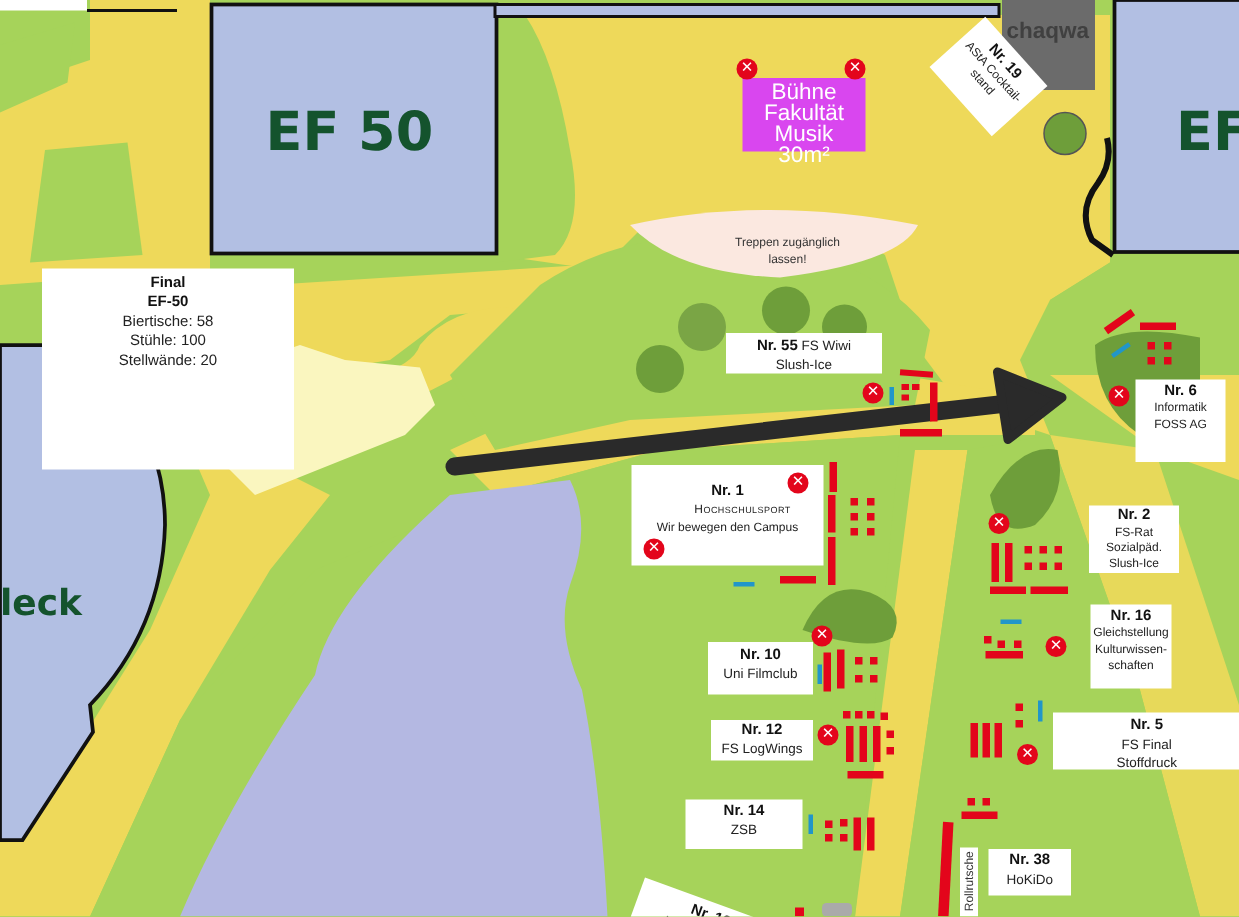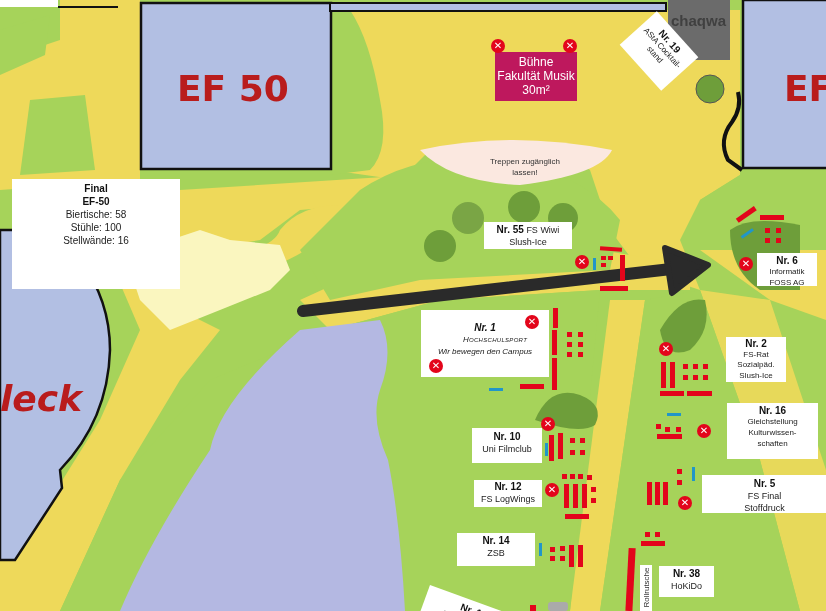--- a/index.html
+++ b/index.html
@@ -2,21 +2,21 @@
 <html><head>
 <meta charset="utf-8">
 <style>
   html, body { margin:0; padding:0; }
   body { width:826px; height:611px; overflow:hidden; background:#a6d35a; font-family:"Liberation Sans", sans-serif; position:relative; }
   .map { position:absolute; left:0; top:0; width:826px; height:611px; }
   .abs { position:absolute; }
   .label-box { position:absolute; background:#ffffff; color:#222; text-align:center; font-size:9px; line-height:12px; box-sizing:border-box; }
   .label-box .nr { font-weight:bold; font-size:10px; color:#111; }
   .xmark { position:absolute; width:14px; height:14px; border-radius:50%; background:#e3051b; color:#fff; font-size:10px; line-height:14px; text-align:center; font-weight:bold; font-family:"DejaVu Sans", sans-serif; }
-  .bldg-title { position:absolute; font-weight:bold; color:#b91c1c; font-family:"DejaVu Sans", sans-serif; }
+  .bldg-title { position:absolute; font-weight:bold; color:#14532d; font-family:"DejaVu Sans", sans-serif; }
   .smallcaps { font-variant:small-caps; font-size:8px; letter-spacing:0.3px;padding-left:20px; }
 </style>
 </head>
 <body>
 
 <div class="map">
 
   <svg class="abs" style="left:0;top:0" width="826" height="611">
 
     <path d="M0,60 L60,40 L60,0 L140,0 L140,180 L0,190 Z" fill="#eed95a"></path>
@@ -62,79 +62,79 @@
     <path d="M535,420 Q550,385 580,395 Q605,405 595,425 Q580,435 535,420 Z" fill="#6e9e3a"></path>
 
     <path d="M738,92 Q742,108 732,122 Q718,140 728,160 L742,170" fill="none" stroke="#111" stroke-width="4"></path>
 
     <path d="M303,311 L680,268" stroke="#2a2a2a" stroke-width="12" stroke-linecap="round"></path>
     <path d="M665,248 L708,265 L672,293 Z" fill="#2a2a2a" stroke="#2a2a2a" stroke-width="6" stroke-linejoin="round"></path>
   </svg>
 
   <div class="bldg-title" style="left:177px;top:68px;font-size:36px;">EF 50</div>
   <div class="bldg-title" style="left:784px;top:68px;font-size:36px;">EF</div>
-  <div class="bldg-title" style="left:0px;top:378px;font-size:36px;font-style:italic;">leck</div>
+  <div class="bldg-title" style="left:0px;top:388px;font-size:24px;">leck</div>
   <div class="abs" style="left:671px;top:12px;color:#404040;font-weight:bold;font-size:15px;">chaqwa</div>
 
-  <div class="label-box" style="left:12px;top:179px;width:168px;height:110px;padding-top:3px;font-size:10px;line-height:13px;">
+  <div class="label-box" style="left:28px;top:179px;width:168px;height:134px;padding-top:3px;font-size:10px;line-height:13px;">
     <div class="nr">Final</div>
     <div class="nr">EF-50</div>
     <div>Biertische: 58</div>
     <div>Stühle: 100</div>
-    <div>Stellwände: 16</div>
-  </div>
-
-  <div class="abs" style="left:495px;top:52px;width:82px;height:49px;background:#be185d;color:#fff;text-align:center;font-size:12px;line-height:14px;padding-top:3px;box-sizing:border-box;">
+    <div>Stellwände: 20</div>
+  </div>
+
+  <div class="abs" style="left:495px;top:52px;width:82px;height:49px;background:#d946ef;color:#fff;text-align:center;font-size:15px;line-height:14px;padding-top:3px;box-sizing:border-box;">
     <div>Bühne</div>
     <div>Fakultät Musik</div>
     <div>30m²</div>
   </div>
   <div class="xmark" style="left:491px;top:39px;">✕</div>
   <div class="xmark" style="left:563px;top:39px;">✕</div>
 
   <div class="abs" style="left:470px;top:156px;width:110px;text-align:center;font-size:8px;line-height:11px;color:#333;">
     <div>Treppen zugänglich</div>
     <div>lassen!</div>
   </div>
 
   <div class="label-box" style="left:628px;top:26px;width:62px;height:50px;transform:rotate(48deg);transform-origin:center;font-size:8px;line-height:10px;padding-top:6px;">
     <div class="nr">Nr. 19</div>
     <div>AStA Cocktail-</div>
     <div>stand</div>
   </div>
 
-  <div class="label-box" style="left:484px;top:222px;width:88px;height:27px;padding-top:2px;">
+  <div class="label-box" style="left:484px;top:222px;width:104px;height:27px;padding-top:2px;">
     <div><span class="nr">Nr. 55</span> <span>FS Wiwi</span></div>
     <div>Slush-Ice</div>
   </div>
 
-  <div class="label-box" style="left:757px;top:253px;width:60px;height:33px;padding-top:2px;font-size:8px;line-height:11px;">
+  <div class="label-box" style="left:757px;top:253px;width:60px;height:55px;padding-top:2px;font-size:8px;line-height:11px;">
     <div class="nr">Nr. 6</div>
     <div>Informatik</div>
     <div>FOSS AG</div>
   </div>
   <div class="xmark" style="left:739px;top:257px;">✕</div>
 
-  <div class="label-box" style="left:421px;top:310px;width:128px;height:67px;padding-top:12px;font-size:8px;line-height:12px;font-style:italic;">
+  <div class="label-box" style="left:421px;top:310px;width:128px;height:67px;padding-top:12px;font-size:8px;line-height:12px;">
     <div class="nr">Nr. 1</div>
     <div class="smallcaps">Hochschulsport</div>
     <div>Wir bewegen den Campus</div>
   </div>
   <div class="xmark" style="left:525px;top:315px;">✕</div>
   <div class="xmark" style="left:429px;top:359px;">✕</div>
 
   <div class="label-box" style="left:726px;top:337px;width:60px;height:45px;padding-top:2px;font-size:8px;line-height:10.5px;">
     <div class="nr">Nr. 2</div>
     <div>FS-Rat</div>
     <div>Sozialpäd.</div>
     <div>Slush-Ice</div>
   </div>
   <div class="xmark" style="left:659px;top:342px;">✕</div>
 
-  <div class="label-box" style="left:727px;top:403px;width:91px;height:56px;padding-top:2px;font-size:8px;line-height:11px;">
+  <div class="label-box" style="left:727px;top:403px;width:54px;height:56px;padding-top:2px;font-size:8px;line-height:11px;">
     <div class="nr">Nr. 16</div>
     <div>Gleichstellung</div>
     <div>Kulturwissen-</div>
     <div>schaften</div>
   </div>
   <div class="xmark" style="left:697px;top:424px;">✕</div>
 
   <div class="label-box" style="left:472px;top:428px;width:70px;height:35px;padding-top:3px;">
     <div class="nr">Nr. 10</div>
     <div>Uni Filmclub</div>

